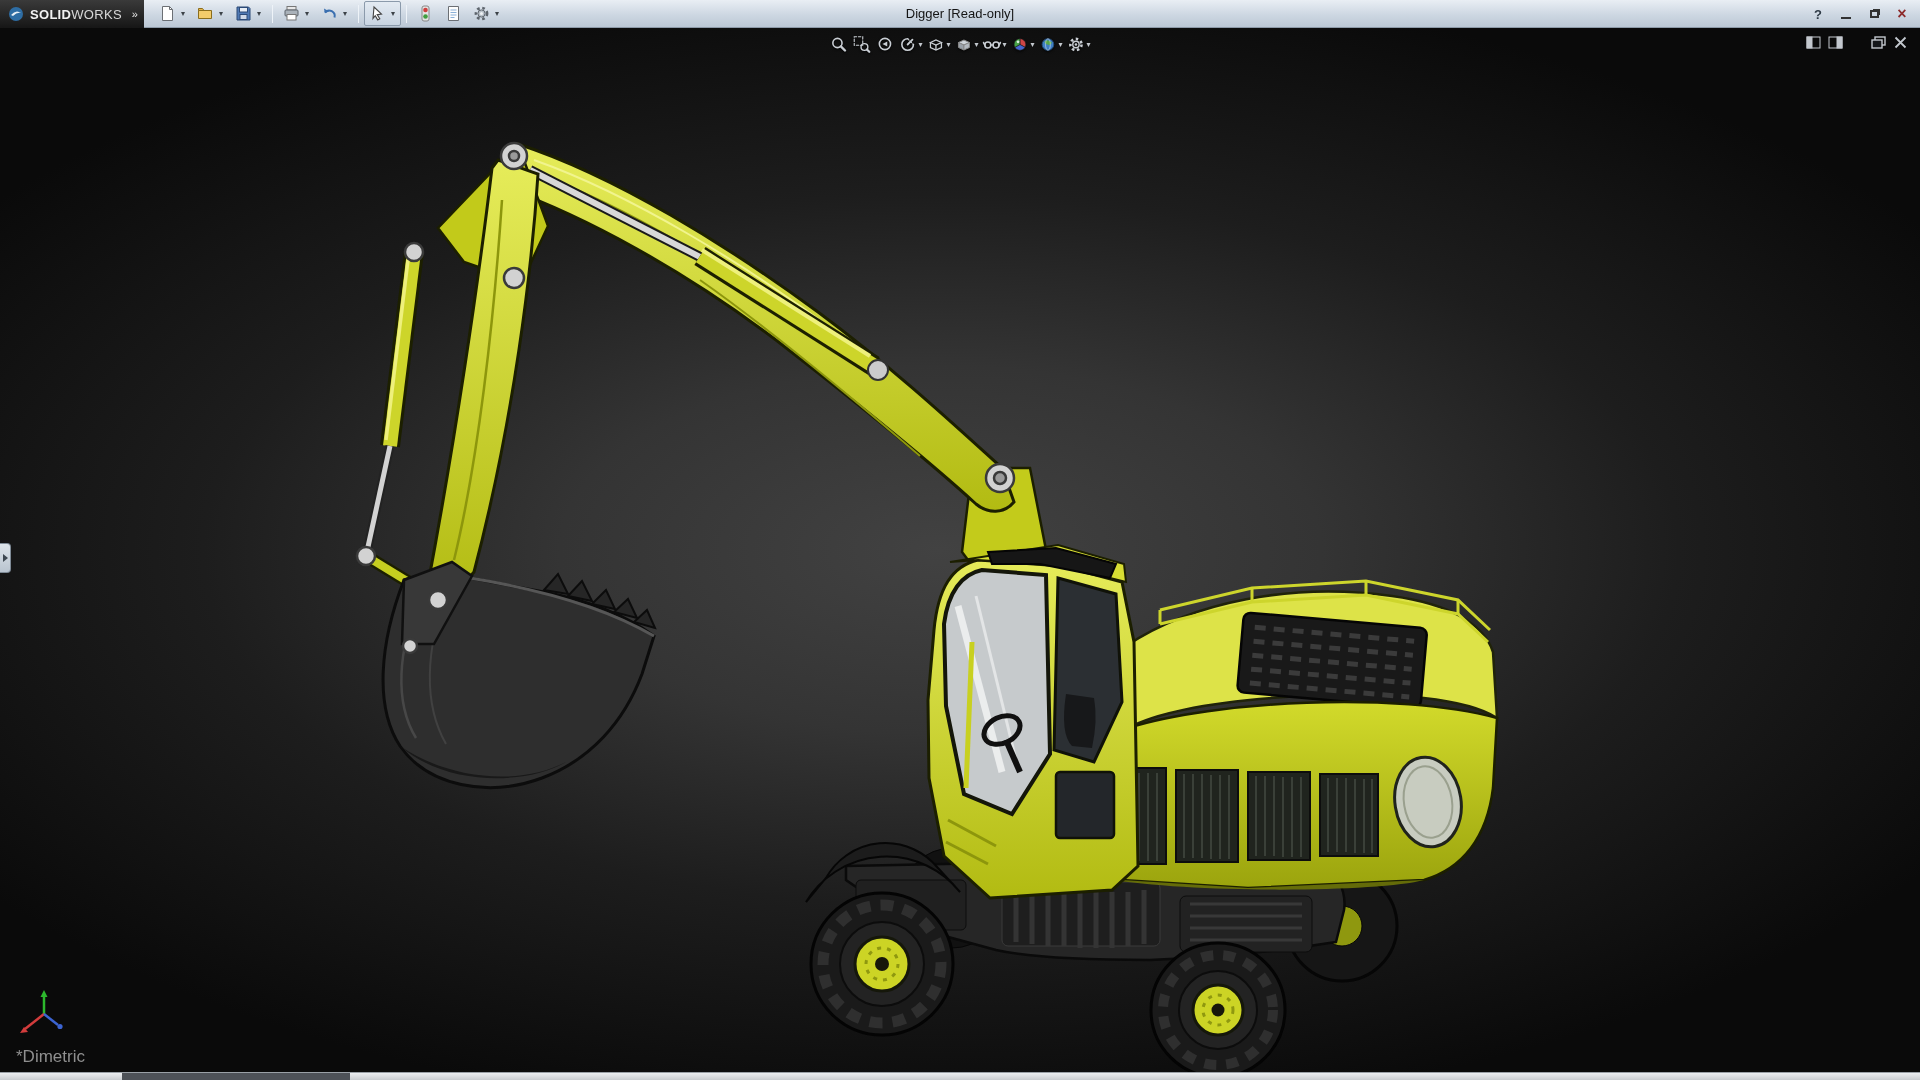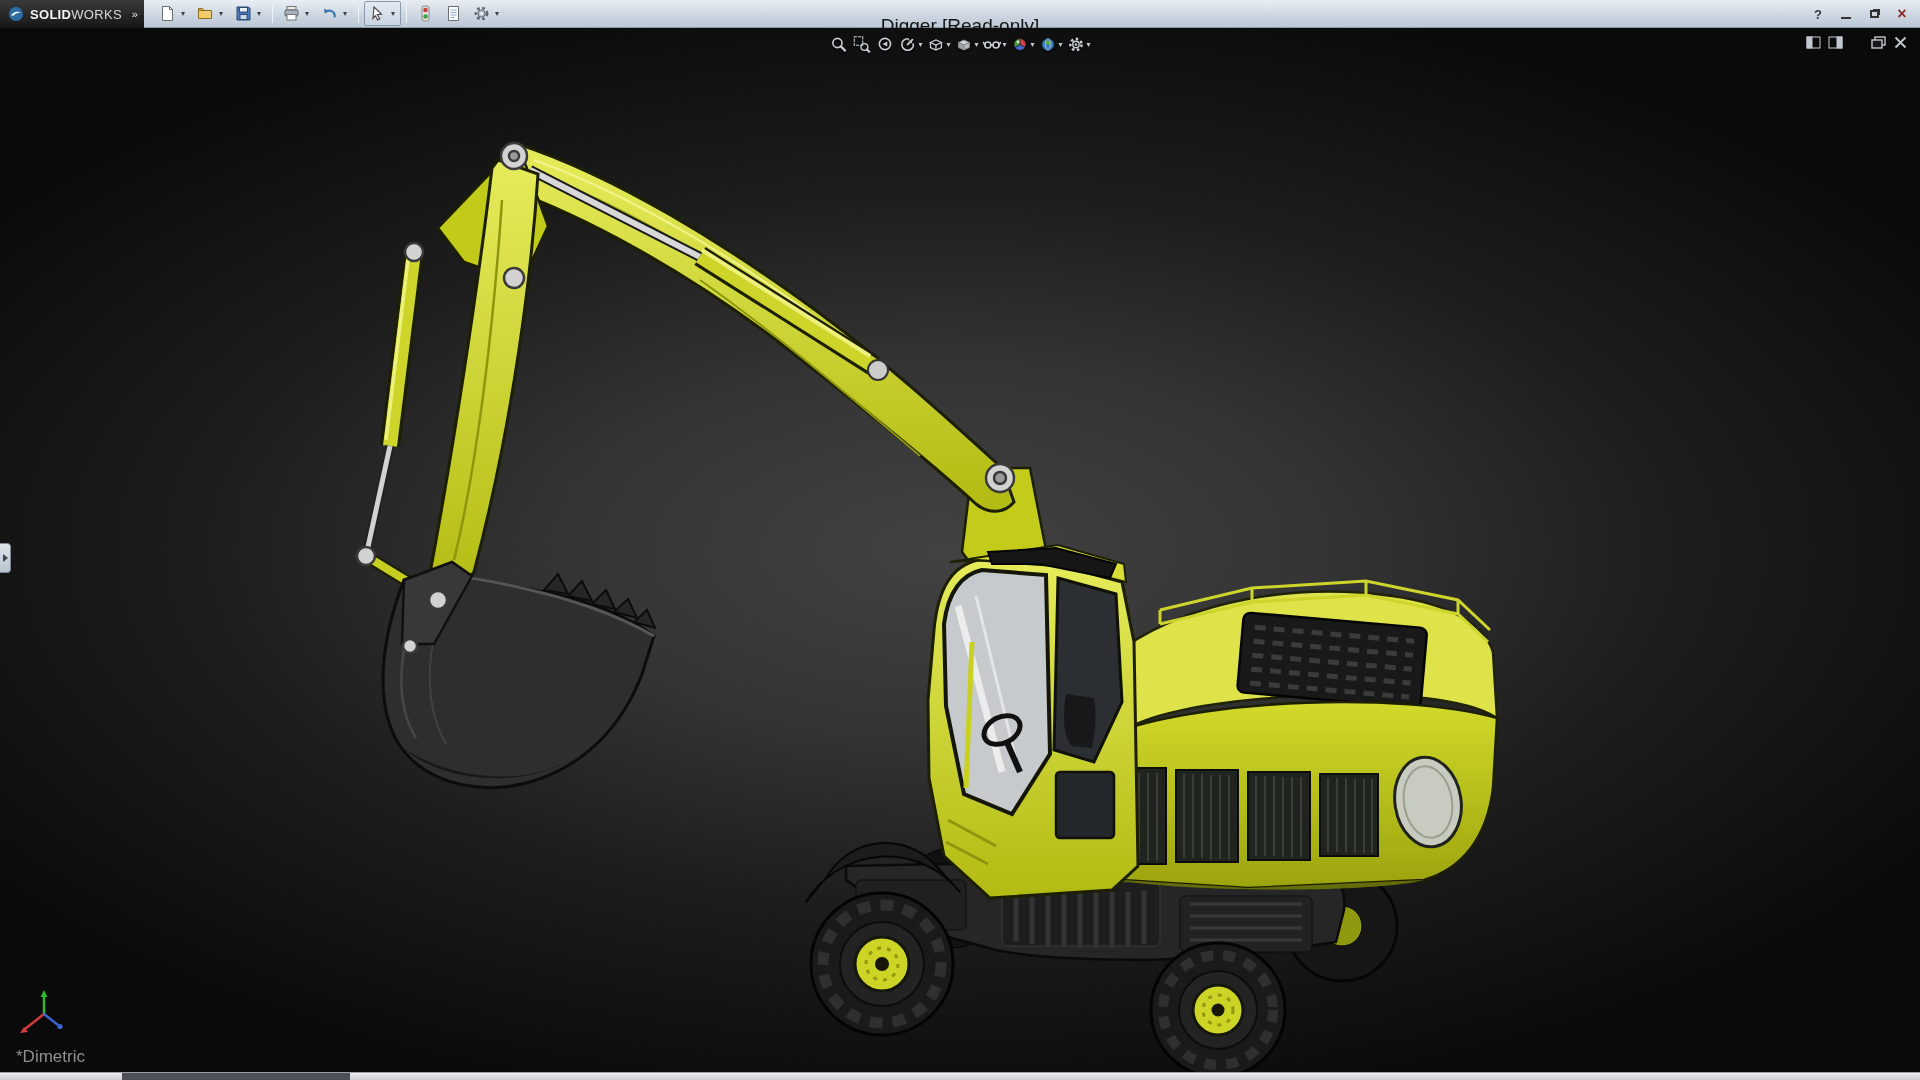--- a/index.html
+++ b/index.html
@@ -20,22 +20,22 @@
   .logo-bold { color:#f2f2f2; font-weight:bold; font-size:13px; letter-spacing:.3px; }
   .logo-light { color:#d8d8d8; font-size:13px; letter-spacing:.3px; }
   .menu-expander { background:none; border:none; color:#e6e6e6; font-size:11px; height:28px;
     background:linear-gradient(#3a3a3a,#161616); padding:0 6px 0 0; cursor:default; }
   .qat { display:flex; align-items:center; gap:1px; padding-left:10px; }
   .tool-group { display:flex; align-items:center; padding:1px 2px; border:1px solid transparent; border-radius:2px; }
   .tool-group.active { border:1px solid #8b9aab; background:linear-gradient(#e3eaf2,#c9d5e2); }
   .tool { background:none; border:none; width:21px; height:21px; display:flex; align-items:center; justify-content:center; cursor:default; }
   .caret { background:none; border:none; font-size:8px; color:#3c4248; width:10px; cursor:default; padding:0; }
   .tb-sep { width:1px; height:18px; background:#9fabb8; border-right:1px solid #eef3f8; margin:0 4px; }
-  .win-title { position:absolute; left:0; right:0; top:12px; height:28px; line-height:28px;
-    text-align:center; font-size:19px; color:#141414; pointer-events:none; }
+  .win-title { position:absolute; left:0; right:0; top:0; height:28px; line-height:28px;
+    text-align:center; font-size:13px; color:#141414; pointer-events:none; }
   .win-controls { position:absolute; right:6px; top:0; height:28px; display:flex; align-items:center; gap:4px; }
   .win-controls button { background:none; border:none; width:24px; height:20px; display:flex;
     align-items:center; justify-content:center; cursor:default; }
   .help-glyph { font-size:13px; font-weight:bold; color:#2e3a46; }
   .min-glyph { display:inline-block; width:10px; border-bottom:2px solid #333; margin-top:8px; }
   .restore-glyph { display:inline-block; width:9px; height:8px; border:2px solid #333; box-shadow:2px -2px 0 -1px #333; }
   .close-glyph { font-size:16px; font-weight:bold; color:#8d2b2b; line-height:16px; }
 
   
   .viewport {

